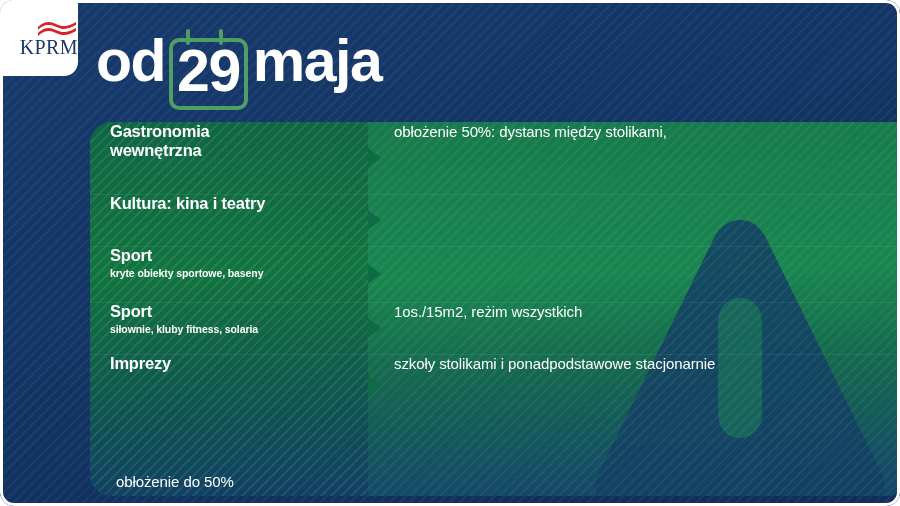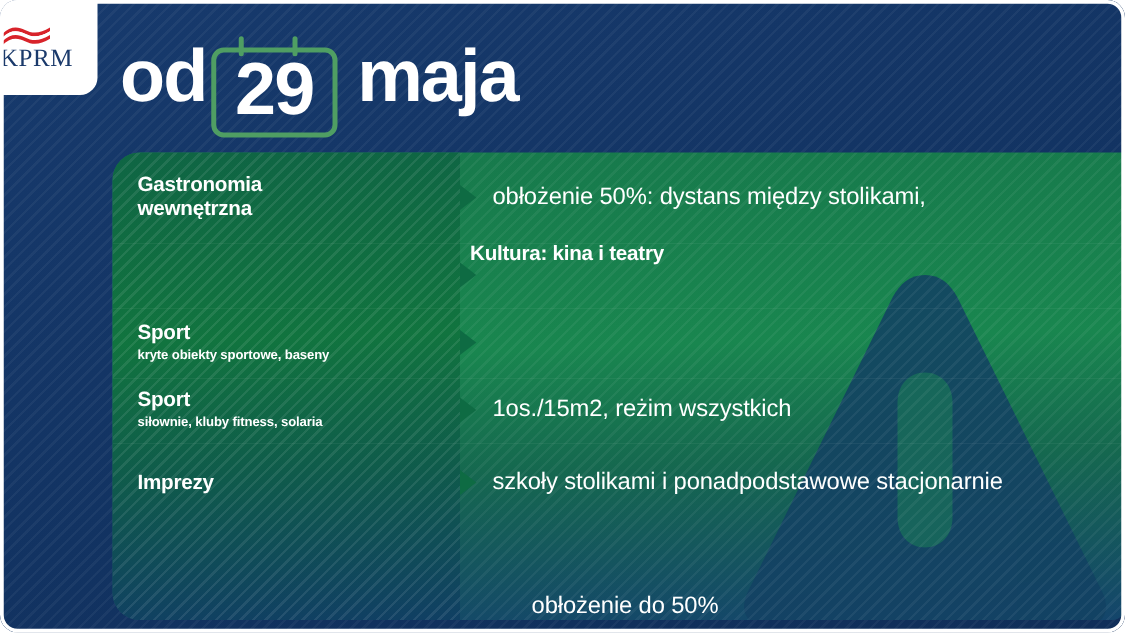--- a/index.html
+++ b/index.html
@@ -46,21 +46,21 @@
     position: absolute;
     left: 0;
     top: 0;
     width: 78px;
     height: 76px;
     background: #ffffff;
     border-bottom-right-radius: 14px;
     z-index: 40;
     display: flex;
     flex-direction: column;
-    align-items: flex-start;
+    align-items: flex-end;
     justify-content: center;
   }
   .logo-flag {
     width: 42px;
     height: 16px;
     position: relative;
     margin-bottom: 1px;
   }
   .logo-flag svg { display: block; }
   .logo-text {
@@ -85,22 +85,22 @@
   .headline-word {
     font-size: 59px;
     font-weight: bold;
     color: #ffffff;
     letter-spacing: -1.5px;
     line-height: 1;
   }
   
   .cal-chip {
     position: relative;
-    margin: 0 16px 0 4px;
-    padding: 0 17px;
+    margin: 0 5px 0 4px;
+    padding: 0 6px;
     display: inline-flex;
     align-items: center;
     justify-content: center;
     height: 78px;
     box-sizing: border-box;
   }
   .cal-box {
     position: absolute;
     left: 0;
     right: 0;
@@ -192,21 +192,21 @@
   .rows {
     position: absolute;
     inset: 0;
     z-index: 10;
     display: flex;
     flex-direction: column;
   }
   .row {
     position: relative;
     display: flex;
-    align-items: center;
+    align-items: flex-start;
     box-shadow: inset 0 1px 0 rgba(255,255,255,0.07);
   }
   .row:first-child { box-shadow: none; }
 
   .row-label {
     width: 278px;
     box-sizing: border-box;
     padding-left: 20px;
     padding-right: 14px;
     flex: 0 0 278px;
@@ -238,21 +238,21 @@
     border-style: solid;
     border-width: 10px 0 10px 13px;
     border-color: transparent transparent transparent #0e6b43;
   }
   .row-value {
     flex: 1 1 auto;
     padding-left: 26px;
     padding-right: 16px;
   }
   .row-value-line {
-    font-size: 19px;
+    font-size: 15px;
     color: #ffffff;
     line-height: 1.35;
     letter-spacing: -0.1px;
     white-space: nowrap;
   }
 
   
   .h-1 { height: 72px; }
   .h-2 { height: 78px; }
   .h-3 { height: 52px; flex-direction: column; }

